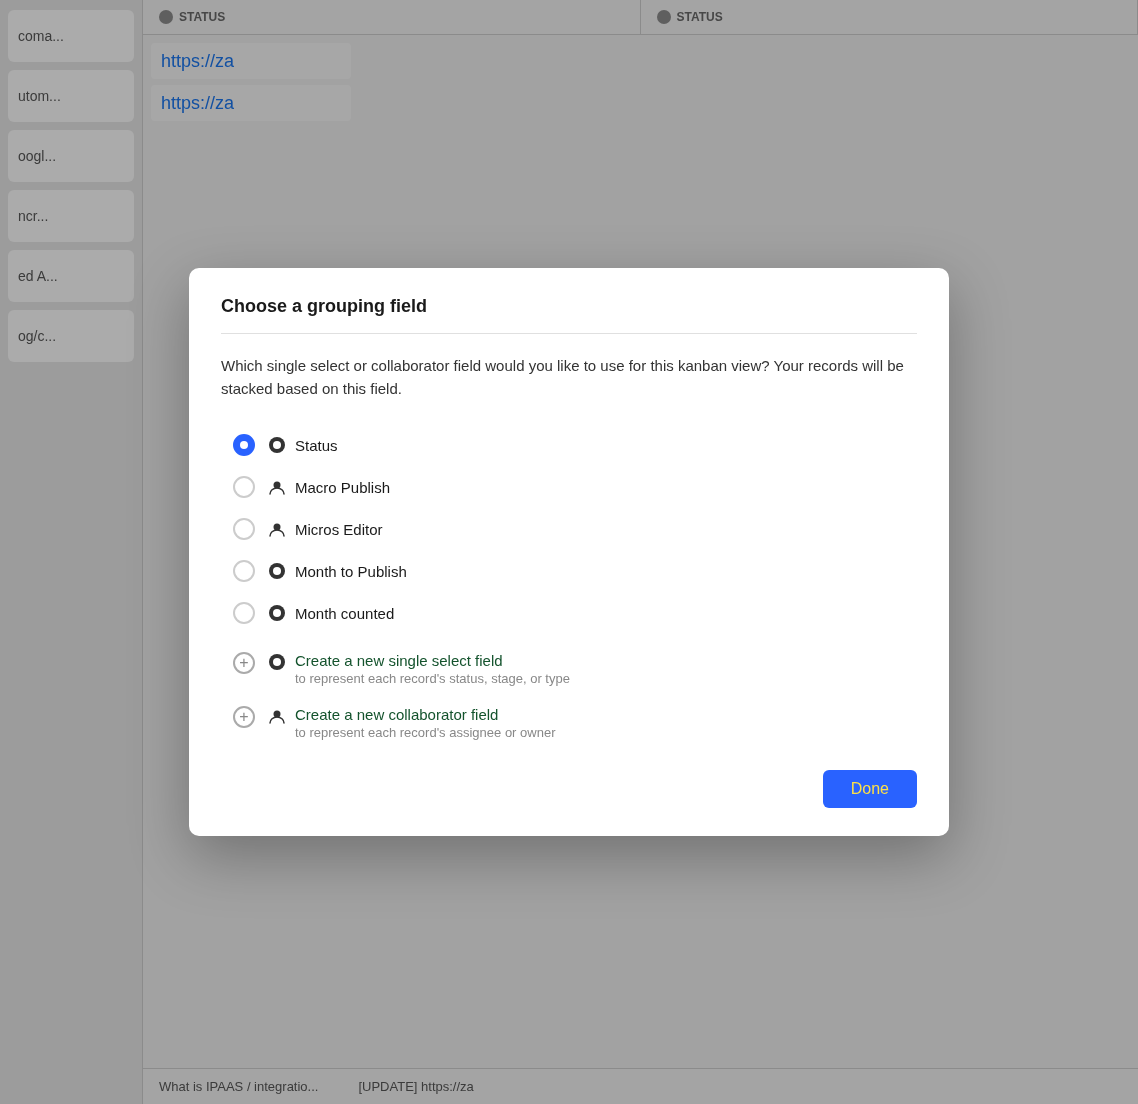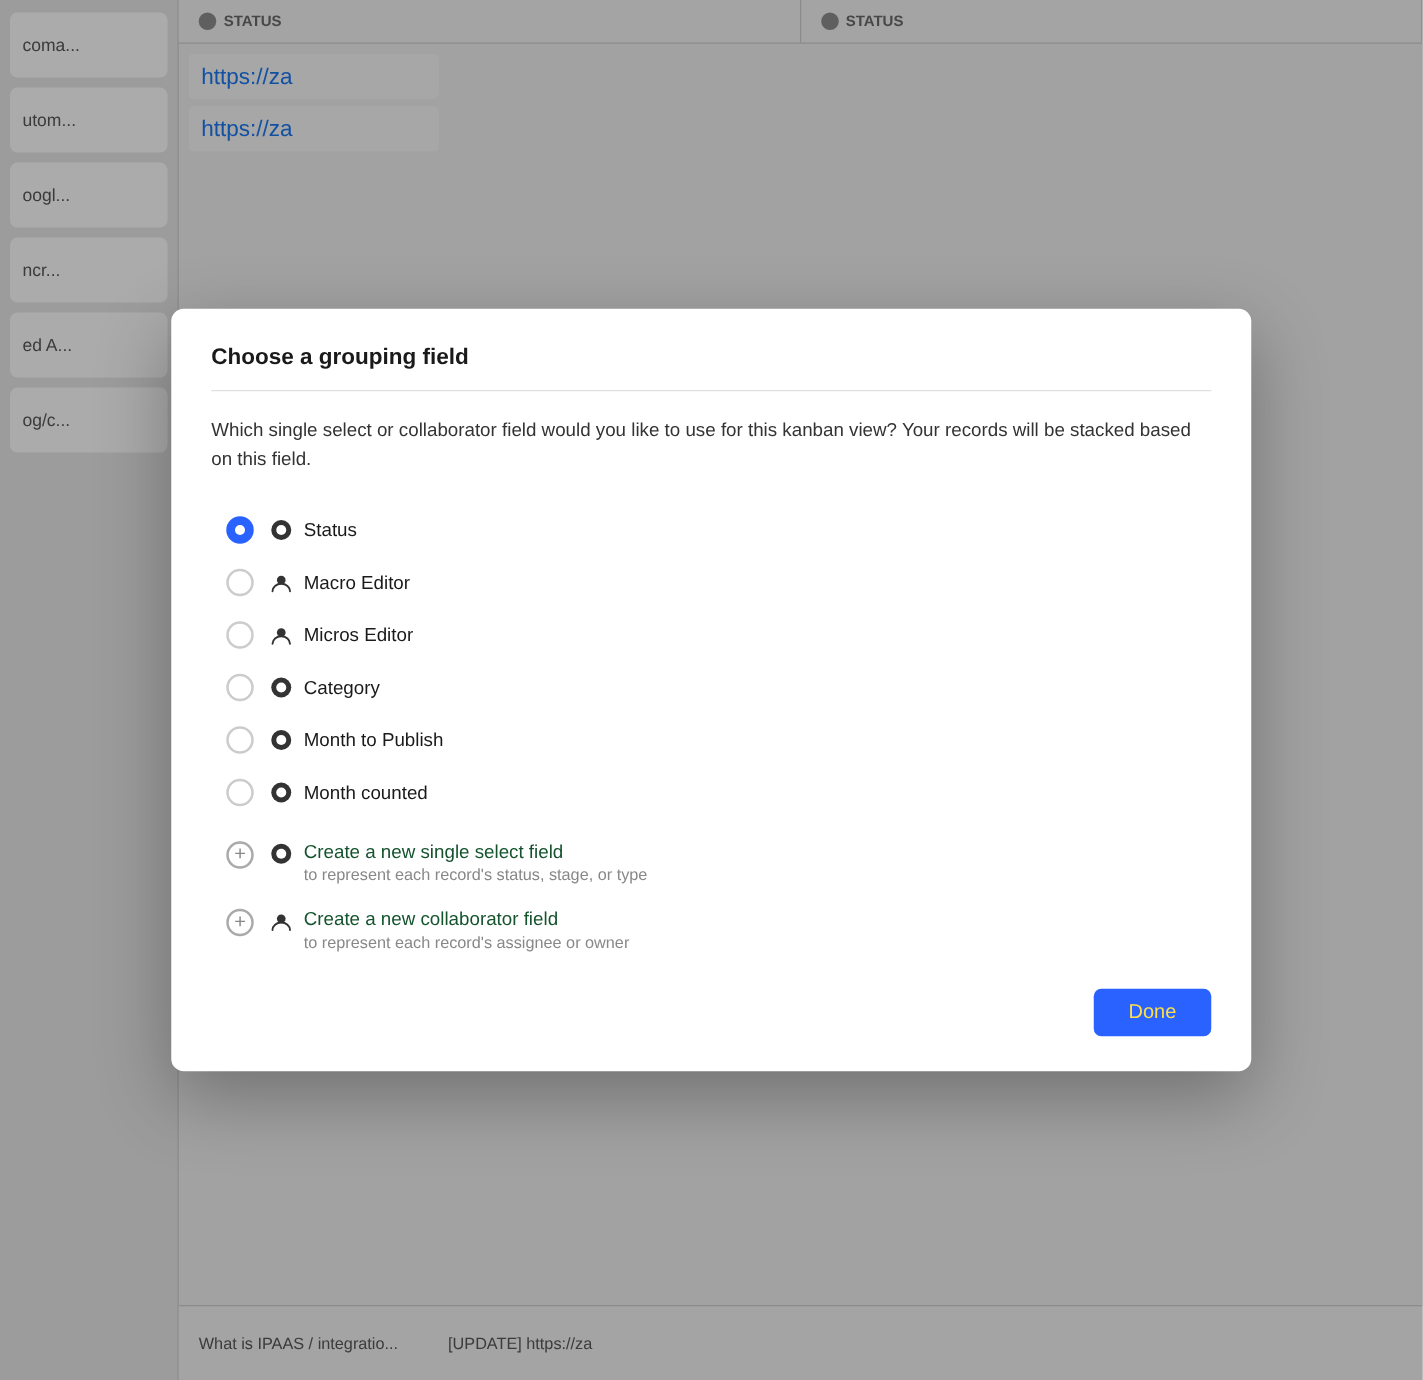--- a/index.html
+++ b/index.html
@@ -96,21 +96,21 @@
       height: 36px;
       display: flex;
       align-items: center;
     }
 
     .bg-cell.wide { width: 200px; }
     .bg-cell.url { color: #1a73e8; }
 
     .bg-bottom-row {
       border-top: 1px solid #c8c8c8;
-      padding: 22px 16px;
+      padding: 10px 16px;
       font-size: 13px;
       color: #555;
       background: #ebebeb;
       display: flex;
       gap: 40px;
       text-align: right;
     }
 
     
     .overlay {
@@ -119,21 +119,21 @@
       background: rgba(0,0,0,0.3);
       display: flex;
       align-items: center;
       justify-content: center;
     }
 
     
     .dialog {
       background: #fff;
       border-radius: 10px;
-      width: 864px;
+      width: 760px;
       padding: 28px 32px 28px 32px;
       box-shadow: 0 20px 60px rgba(0,0,0,0.3);
       position: relative;
     }
 
     .dialog-title {
       font-size: 18px;
       font-weight: 600;
       color: #1a1a1a;
       margin-bottom: 16px;
@@ -336,64 +336,54 @@
       </div>
 
       <div class="option-item">
         <div class="radio-outer"></div>
         <div class="option-icon">
           <svg viewBox="0 0 18 18" fill="none">
             <circle cx="9" cy="7" r="3.5" fill="#333"></circle>
             <path d="M2 16c0-3.314 3.134-6 7-6s7 2.686 7 6" stroke="#333" stroke-width="1.5" fill="none" stroke-linecap="round"></path>
           </svg>
         </div>
-        <span class="option-label">Macro Editor</span>
+        <span class="option-label">Macro Publish</span>
       </div>
 
       <div class="option-item">
         <div class="radio-outer"></div>
         <div class="option-icon">
           <svg viewBox="0 0 18 18" fill="none">
             <circle cx="9" cy="7" r="3.5" fill="#333"></circle>
             <path d="M2 16c0-3.314 3.134-6 7-6s7 2.686 7 6" stroke="#333" stroke-width="1.5" fill="none" stroke-linecap="round"></path>
           </svg>
         </div>
         <span class="option-label">Micros Editor</span>
       </div>
 
+
       <div class="option-item">
         <div class="radio-outer"></div>
         <div class="option-icon">
           <svg viewBox="0 0 18 18" fill="none">
             <circle cx="9" cy="9" r="8" fill="#333"></circle>
             <circle cx="9" cy="9" r="4" fill="white"></circle>
           </svg>
         </div>
-        <span class="option-label">Category</span>
+        <span class="option-label">Month to Publish</span>
       </div>
 
       <div class="option-item">
         <div class="radio-outer"></div>
         <div class="option-icon">
           <svg viewBox="0 0 18 18" fill="none">
             <circle cx="9" cy="9" r="8" fill="#333"></circle>
             <circle cx="9" cy="9" r="4" fill="white"></circle>
           </svg>
         </div>
-        <span class="option-label">Month to Publish</span>
-      </div>
-
-      <div class="option-item">
-        <div class="radio-outer"></div>
-        <div class="option-icon">
-          <svg viewBox="0 0 18 18" fill="none">
-            <circle cx="9" cy="9" r="8" fill="#333"></circle>
-            <circle cx="9" cy="9" r="4" fill="white"></circle>
-          </svg>
-        </div>
         <span class="option-label">Month counted</span>
       </div>
     </div>
 
     <div class="create-item">
       <div class="plus-circle">+</div>
       <div class="option-icon">
         <svg viewBox="0 0 18 18" fill="none">
           <circle cx="9" cy="9" r="8" fill="#333"></circle>
           <circle cx="9" cy="9" r="4" fill="white"></circle>

